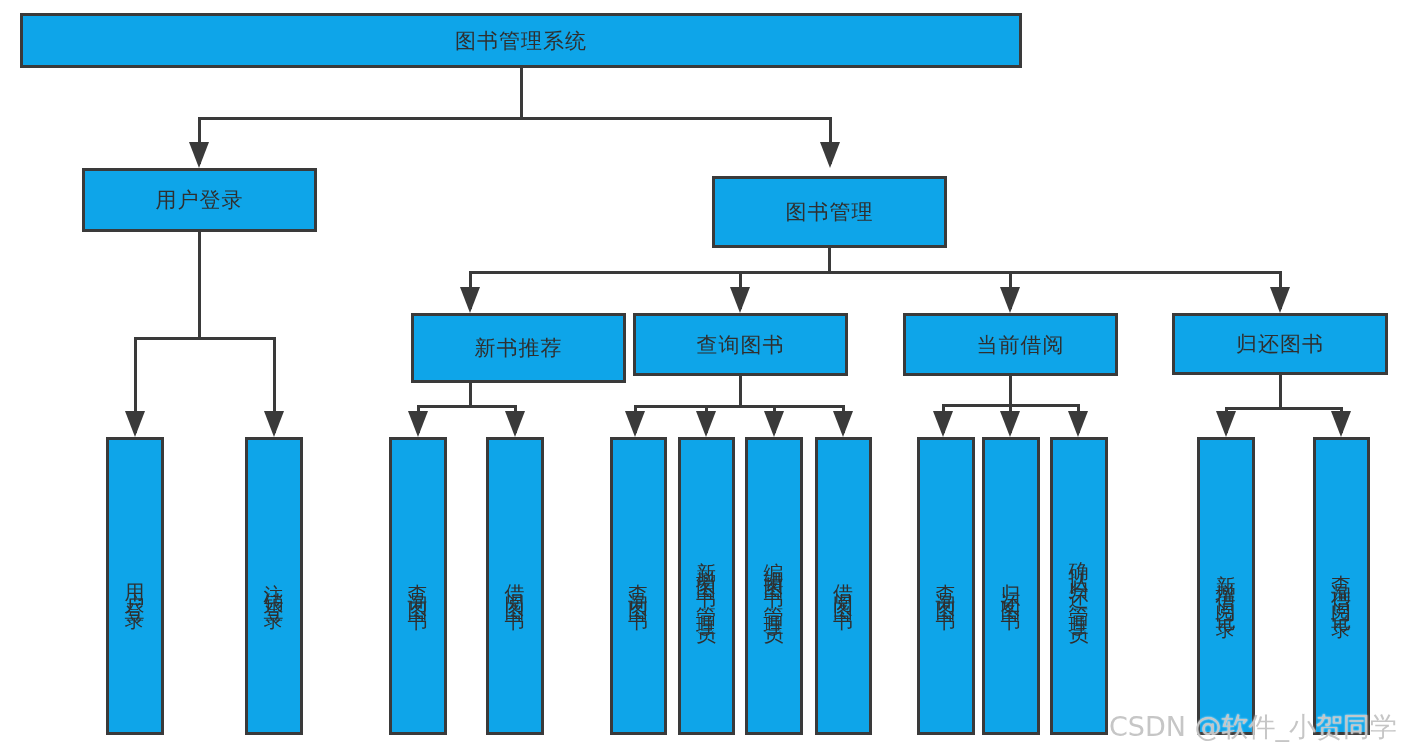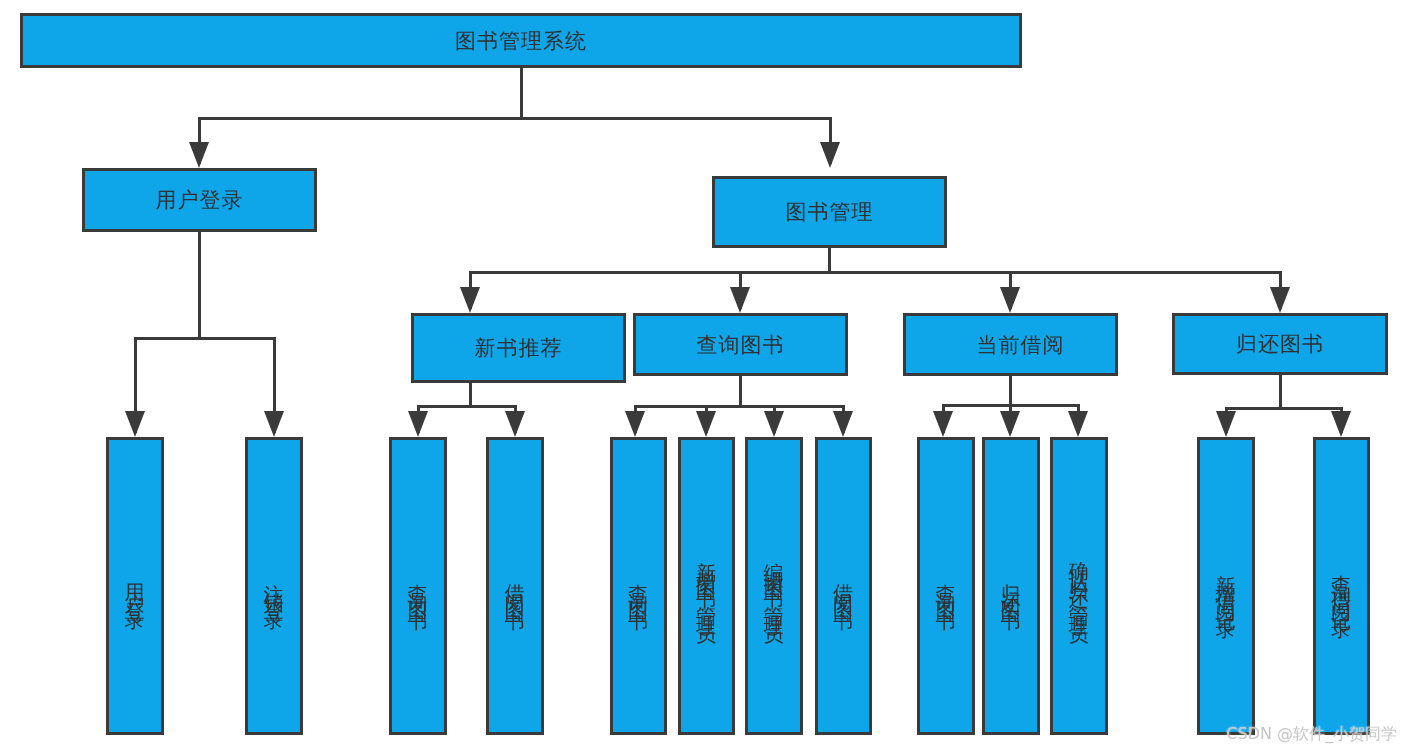--- a/index.html
+++ b/index.html
@@ -33,21 +33,21 @@
   .arrow{
     position:absolute;
     width:0;height:0;
     border-left:10px solid transparent;
     border-right:10px solid transparent;
     border-top:26px solid #3a3a3a;
   }
   .watermark{
     position:absolute;
     right:8px;bottom:2px;
-    font-size:16px;
+    font-size:27px;
     color:#c6c6c6;
     text-shadow:0 0 2px #ffffff;
     white-space:nowrap;
   }
 </style>
 </head>
 <body>
 
 <div id="canvas">
   <div id="links">

